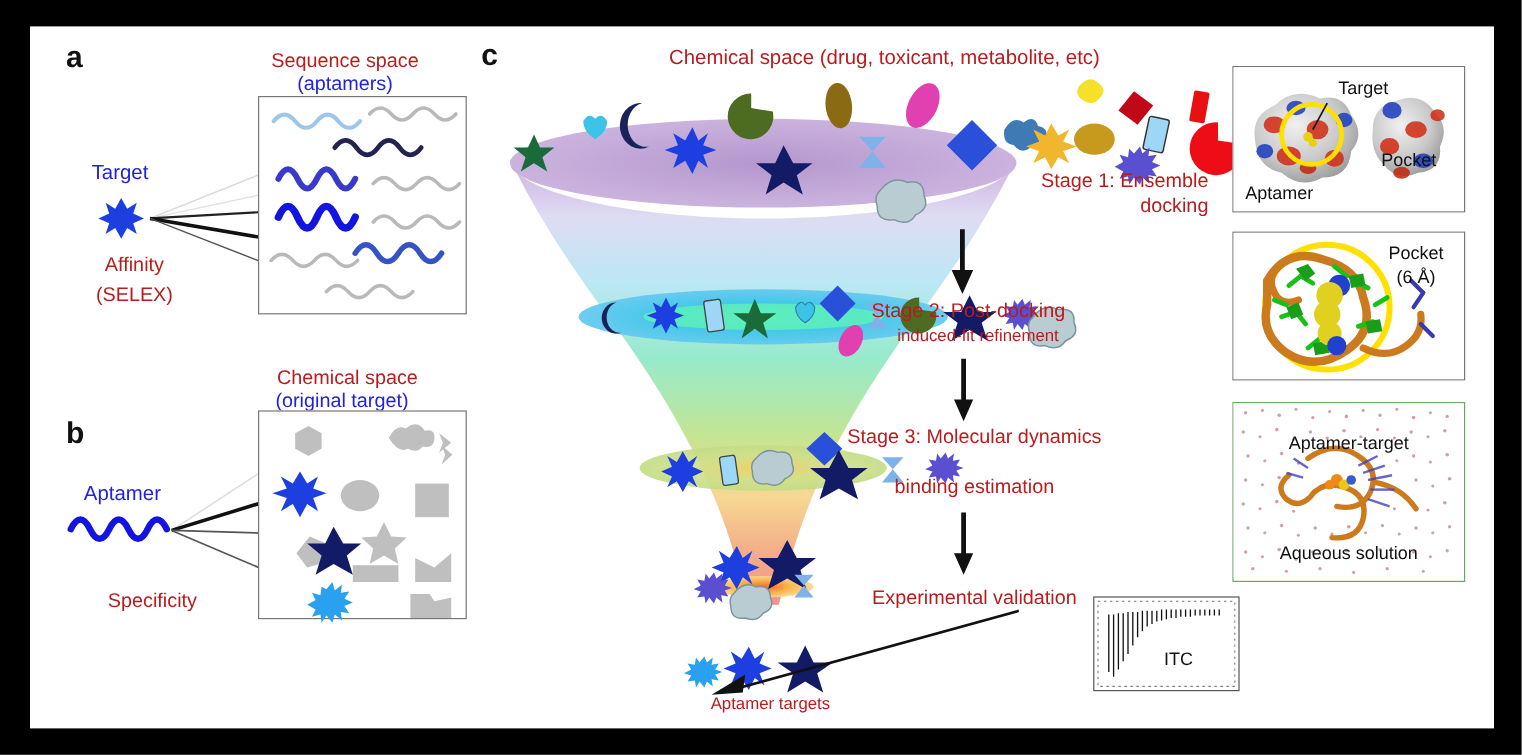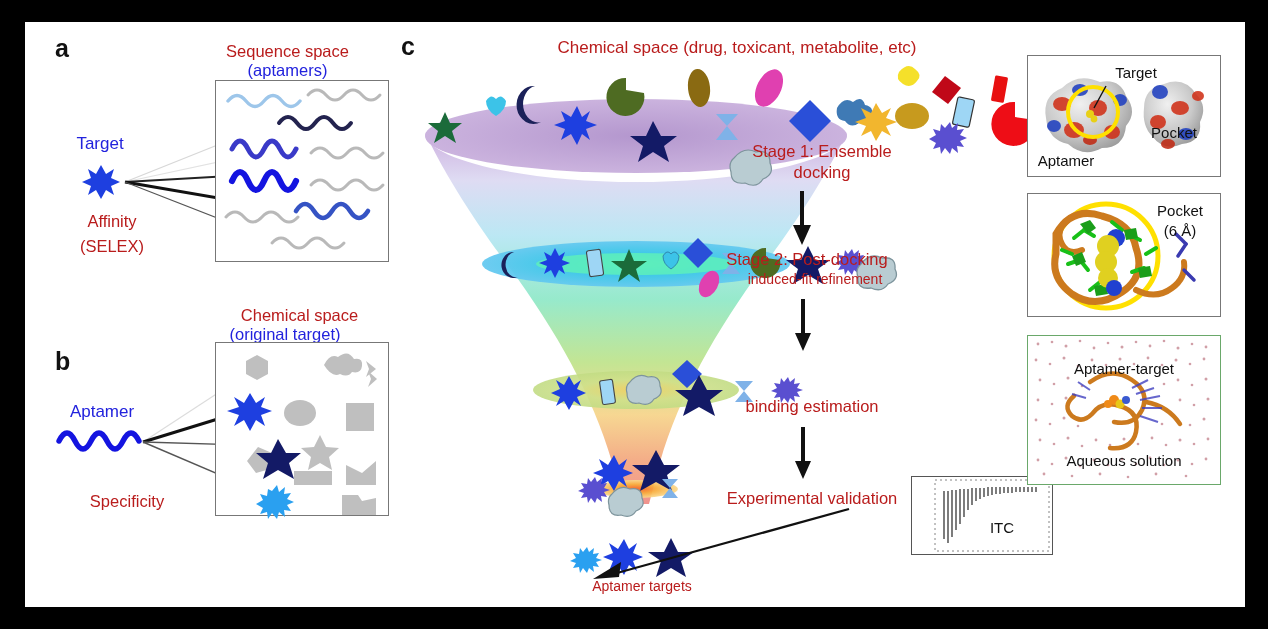--- a/index.html
+++ b/index.html
@@ -11,21 +11,21 @@
     position:absolute;left:25px;top:22px;width:1220px;height:585px;
     background:#ffffff;overflow:hidden;
   }
   .abs{position:absolute;}
   .panel-letter{
     font-weight:bold;font-size:25px;color:#111;line-height:1;
   }
   .txt{color:#b91c1c;font-size:16.5px;line-height:1.18;}
   .txt-blue{color:#2222dd;}
   .ctr{text-align:center;}
-  .rt{text-align:center;}
+  .rt{text-align:right;}
   .box-frame{border:1.6px solid #777;background:#fff;}
   svg{display:block;overflow:visible;}
   .nosel{user-select:none;}
 </style>
 </head>
 <body>
 
 <div id="figure">
 
   <div class="abs" style="left:0;top:0;width:370px;height:275px;">
@@ -66,21 +66,21 @@
           <path d="M56 162 q9 -10 18 0 t18 0 t18 0 t18 0" stroke="#b9b9b9" stroke-width="3"></path>
         </g>
       </svg>
     </div>
   </div>
 
   <div class="abs" style="left:0;top:272px;width:370px;height:280px;">
 
     <div class="abs panel-letter nosel" style="left:30px;top:55px;">b</div>
 
-    <div class="abs ctr nosel txt" style="left:167px;top:12px;width:215px;">Chemical space</div>
+    <div class="abs ctr nosel txt" style="left:157px;top:12px;width:215px;">Chemical space</div>
     <div class="abs ctr nosel txt txt-blue" style="left:150px;top:31px;width:220px;">(original target)</div>
 
     <div class="abs ctr nosel txt txt-blue" style="left:12px;top:108px;width:130px;font-size:17px;">Aptamer</div>
     <svg class="abs" style="left:28px;top:132px;" width="100" height="26" viewBox="0 0 100 26">
       <path d="M6 15 q8 -16 16 0 t16 0 t16 0 t16 0 t16 0" fill="none" stroke="#1414e0" stroke-width="5.4" stroke-linecap="round"></path>
     </svg>
 
     <div class="abs ctr nosel txt" style="left:22px;top:198px;width:160px;">Specificity</div>
 
     <svg class="abs" style="left:0;top:0;" width="370" height="280">
@@ -244,35 +244,36 @@
         <path d="M11 0 h4 v34 h7 l-9 20 l-9 -20 h7 z" fill="#111"></path>
       </svg>
 
       <div class="abs ctr nosel txt" style="left:20px;top:123px;width:300px;font-size:16.5px;">Stage 2: Post-docking</div>
       <div class="abs ctr nosel txt" style="left:28px;top:144px;width:300px;font-size:14px;">induced-fit refinement</div>
 
       <svg class="abs" style="left:155px;top:172px;" width="22" height="52" viewBox="0 0 22 52">
         <path d="M9 0 h4 v34 h6 l-8 18 l-8 -18 h6 z" fill="#111"></path>
       </svg>
 
+      <div class="abs ctr nosel txt" style="left:10px;top:228px;width:330px;font-size:16.5px;">Stage 3: Molecular dynamics</div>
       <div class="abs ctr nosel txt" style="left:10px;top:270px;width:330px;font-size:16.5px;">binding estimation</div>
 
       <svg class="abs" style="left:155px;top:300px;" width="22" height="52" viewBox="0 0 22 52">
         <path d="M9 0 h4 v34 h6 l-8 18 l-8 -18 h6 z" fill="#111"></path>
       </svg>
 
       <div class="abs ctr nosel txt" style="left:15px;top:362px;width:320px;font-size:16.5px;">Experimental validation</div>
     </div>
 
     <svg class="abs" style="left:190px;top:483px;" width="270" height="80" viewBox="0 0 270 80">
       <path d="M262 4 L30 68" stroke="#111" stroke-width="2.2" fill="none"></path>
       <polygon points="6,74 34,57 32,72" fill="#111"></polygon>
     </svg>
 
-    <div class="abs box-frame" style="left:514px;top:454px;width:120px;height:77px;border-color:#555;padding-left:20px;">
+    <div class="abs box-frame" style="left:514px;top:475px;width:120px;height:77px;border-color:#555;">
       <svg width="120" height="77" viewBox="0 0 120 77">
         <rect x="3" y="3" width="114" height="71" fill="#fff" stroke="#777" stroke-width="0.9" stroke-dasharray="2 3"></rect>
         <g stroke="#111" stroke-width="1.1">
           <line x1="12" y1="14" x2="12" y2="62"></line>
           <line x1="16" y1="14" x2="16" y2="66"></line>
           <line x1="20" y1="13" x2="20" y2="60"></line>
           <line x1="24" y1="13" x2="24" y2="53"></line>
           <line x1="28" y1="12" x2="28" y2="47"></line>
           <line x1="32" y1="12" x2="32" y2="40"></line>
           <line x1="36" y1="12" x2="36" y2="33"></line>

